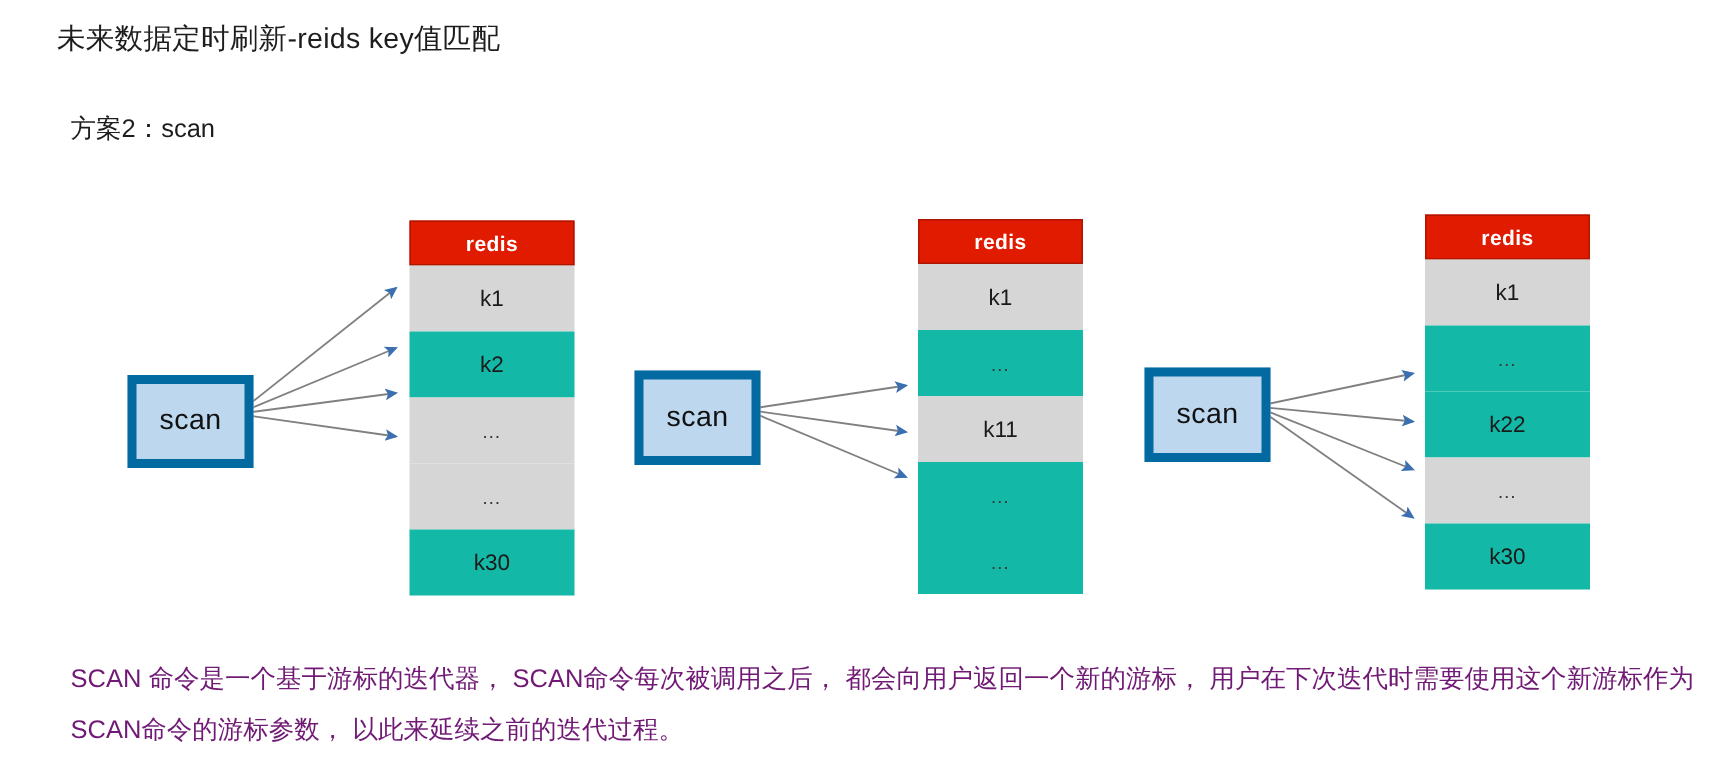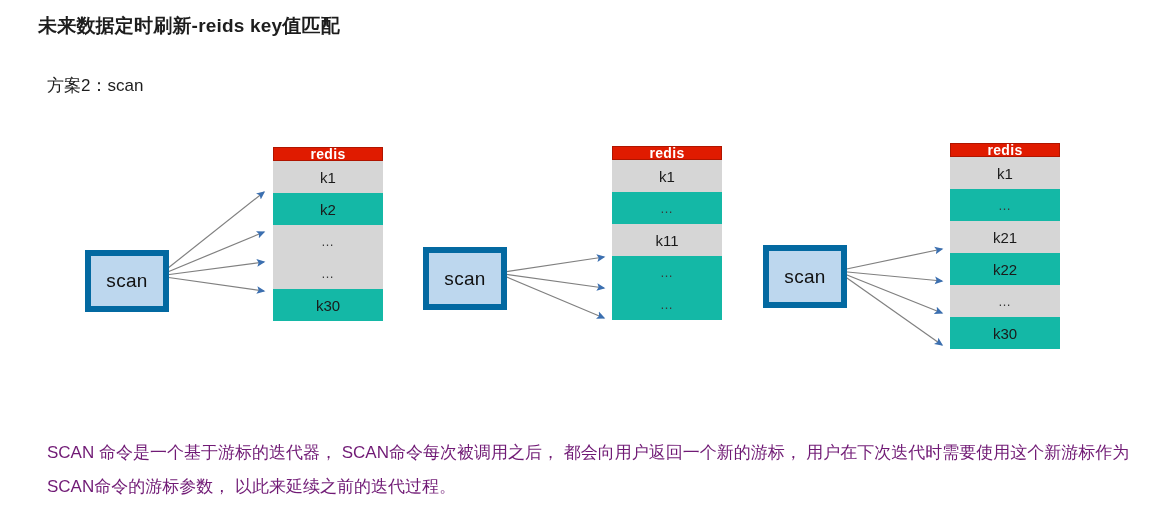--- a/index.html
+++ b/index.html
@@ -15,21 +15,21 @@
     font-family: "Liberation Sans", "DejaVu Sans", sans-serif;
     color: #1a1a1a;
     -webkit-font-smoothing: antialiased;
   }
 
   #page-title {
     position: absolute;
     left: 38px;
     top: 13px;
     font-size: 19px;
-    font-weight: bold;
+    font-weight: normal;
     letter-spacing: 0.2px;
     color: #1d1d1d;
     white-space: nowrap;
   }
 
   #plan-label {
     position: absolute;
     left: 47px;
     top: 74px;
     font-size: 17px;
@@ -67,34 +67,34 @@
     color: #111111;
     letter-spacing: 0.3px;
   }
 
   .redis-table {
     position: absolute;
     width: 110px;
     box-sizing: border-box;
   }
   .redis-header {
-    height: 14px;
+    height: 30px;
     background: #e01b00;
     border: 1px solid #b01500;
     box-sizing: border-box;
     color: #ffffff;
     font-size: 14px;
     font-weight: bold;
     display: flex;
     align-items: center;
     justify-content: center;
     letter-spacing: 0.3px;
   }
   .redis-row {
-    height: 32px;
+    height: 44px;
     box-sizing: border-box;
     display: flex;
     align-items: center;
     justify-content: center;
     font-size: 15px;
     color: #1a1a1a;
     text-align: right;
   }
   .redis-row.shade-dark { background: #d6d6d6; }
   .redis-row.shade-light { background: #14b8a6; }
@@ -180,21 +180,20 @@
     <div class="redis-row shade-light ellipsis">…</div>
     <div class="redis-row shade-dark">k11</div>
     <div class="redis-row shade-light ellipsis">…</div>
     <div class="redis-row shade-light ellipsis">…</div>
   </div>
 
   <div class="redis-table" id="table-3">
     <div class="redis-header">redis</div>
     <div class="redis-row shade-dark">k1</div>
     <div class="redis-row shade-light ellipsis">…</div>
-    <div class="redis-row shade-dark">k21</div>
     <div class="redis-row shade-light">k22</div>
     <div class="redis-row shade-dark ellipsis">…</div>
     <div class="redis-row shade-light">k30</div>
   </div>
 
 </div>
 
 <div id="footer-note">SCAN 命令是一个基于游标的迭代器， SCAN命令每次被调用之后， 都会向用户返回一个新的游标， 用户在下次迭代时需要使用这个新游标作为SCAN命令的游标参数， 以此来延续之前的迭代过程。</div>
 
 </body></html>

